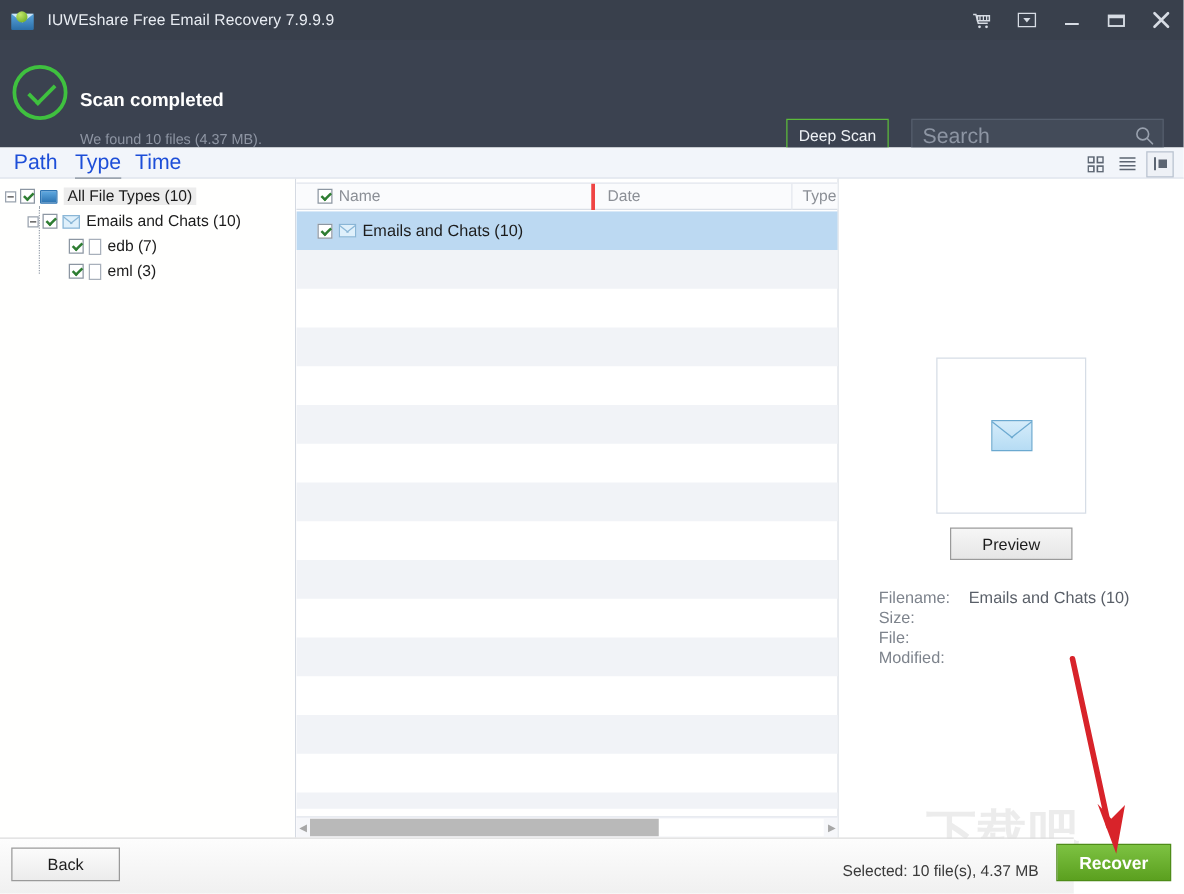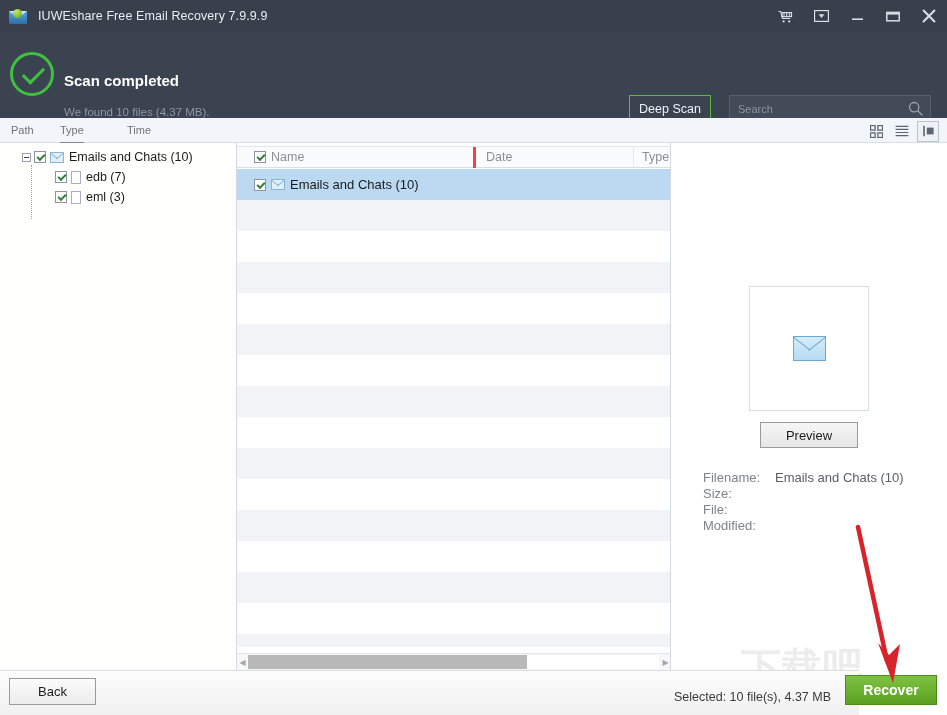--- a/index.html
+++ b/index.html
@@ -67,36 +67,36 @@
     position:absolute;left:629px;top:63px;width:82px;height:27px;
     background:#3b4250;border:1.5px solid #5cbb3a;box-sizing:border-box;
     color:#eef1f5;font-size:12.5px;display:flex;align-items:center;justify-content:center;
     cursor:default;
   }
   .searchbox{
     position:absolute;left:729px;top:63px;width:202px;height:27px;
     background:#434b59;border:1px solid #555e6d;box-sizing:border-box;
     display:flex;align-items:center;
   }
-  .searchbox .ph{color:#8d95a3;font-size:11px;margin-left:8px;flex:1;}
+  .searchbox .ph{color:#8d95a3;font-size:17px;margin-left:8px;flex:1;}
   .searchbox .mag{margin-right:7px;color:#99a1ae;display:flex;}
 
   
   .tabstrip{
     position:absolute;left:0;top:118px;width:947px;height:25px;
     background:#f2f5fa;border-bottom:1px solid #d8dee8;box-sizing:border-box;
   }
   .tab{
     position:absolute;top:2px;height:22px;line-height:20px;
-    font-size:11px;color:#737373;cursor:default;
+    font-size:17px;color:#1d4ed8;cursor:default;
   }
   .tab.sel{border-bottom:2px solid #7d8795;}
   #tab-path{left:11px;}
   #tab-type{left:60px;}
-  #tab-time{left:108px;margin-left:19px;}
+  #tab-time{left:108px;}
 
   .viewbtns{position:absolute;right:8px;top:2px;height:22px;display:flex;align-items:center;gap:4px;}
   .vbtn{
     width:22px;height:21px;display:flex;align-items:center;justify-content:center;
     box-sizing:border-box;cursor:default;color:#5c6572;
   }
   .vbtn.sel{border:1px solid #b9c2d0;background:#eef1f6;}
 
   
   .tree{
@@ -337,20 +337,26 @@
             <rect x="1.2" y="0.8" width="1.6" height="10.4" fill="currentColor"></rect>
             <rect x="4.8" y="2.6" width="6.8" height="6.8" fill="currentColor"></rect>
           </svg>
       </div>
     </div>
   </div>
 
   <div class="tree">
     <div class="dotline" style="left:31px;top:22px;height:54px;"></div>
 
+    <div class="trow" style="padding-left:4px;">
+      <div class="texp"></div>
+      <div class="cbx"></div>
+      <div class="ic-monitor"></div>
+      <span class="tlabel sel">All File Types (10)</span>
+    </div>
 
     <div class="trow" style="padding-left:22px;">
       <div class="texp"></div>
       <div class="cbx"></div>
       <div class="ic-mail"></div>
       <span class="tlabel">Emails and Chats (10)</span>
     </div>
 
     <div class="trow" style="padding-left:55px;">
       <div class="cbx"></div>

